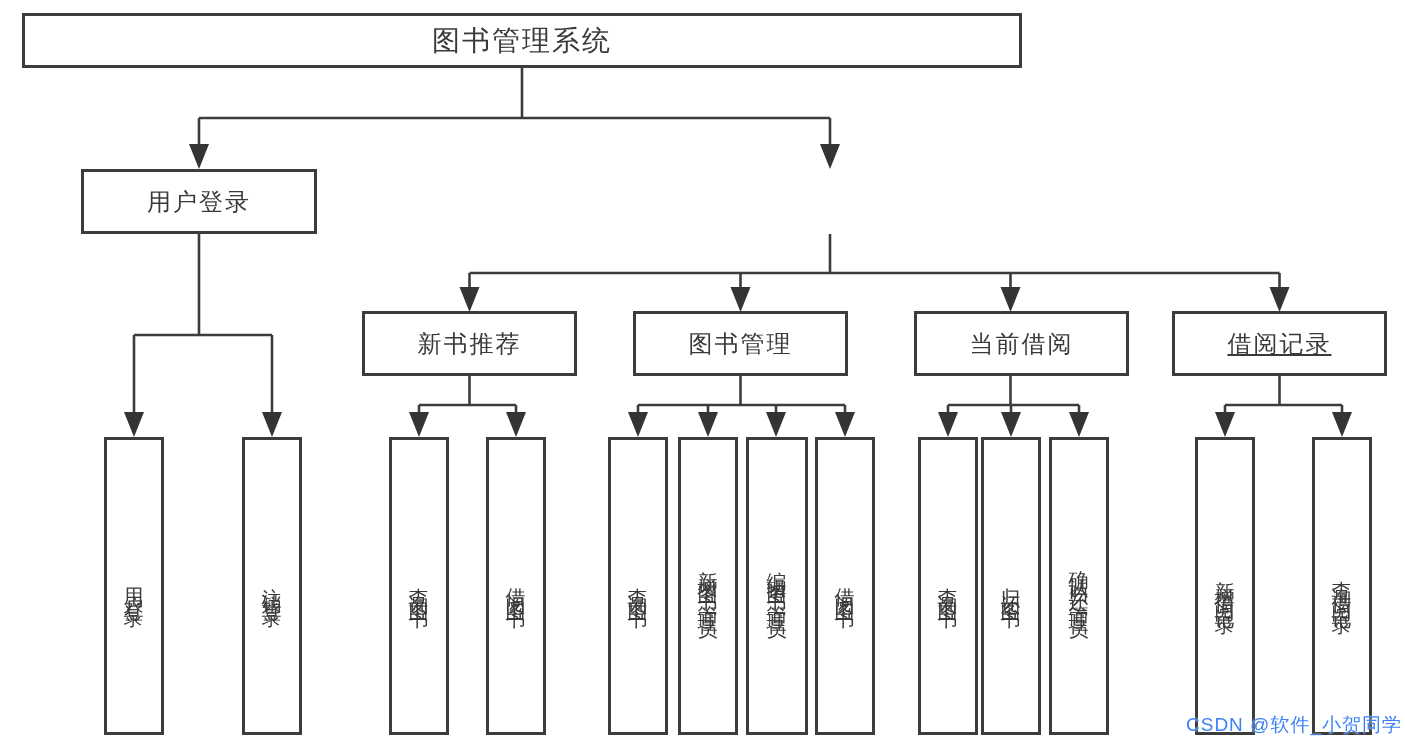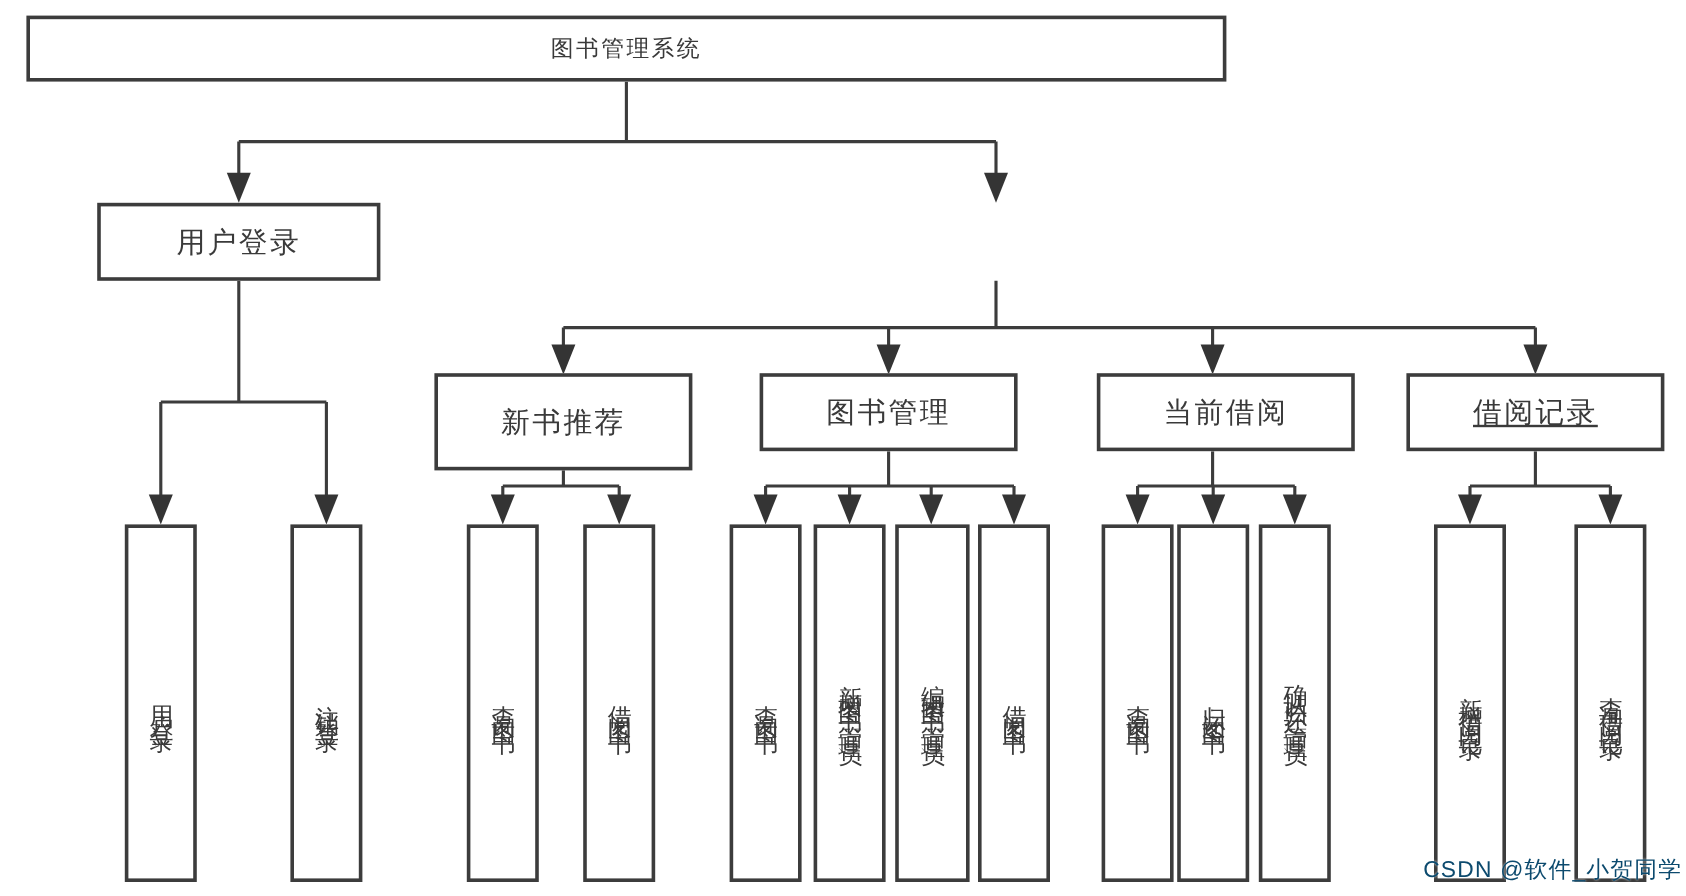--- a/index.html
+++ b/index.html
@@ -6,29 +6,29 @@
   #canvas{
     position:relative;width:1405px;height:747px;background:#ffffff;
     font-family:"Liberation Sans",sans-serif;overflow:hidden;
   }
   #edges{position:absolute;left:0;top:0;width:1405px;height:747px;}
   .box{
     position:absolute;box-sizing:border-box;border:3px solid #3c3c3c;background:#ffffff;
     display:flex;align-items:center;justify-content:center;color:#3a3a3a;
   }
   .hbox{font-size:24px;letter-spacing:2px;}
-  .rootbox{font-size:19px;letter-spacing:2px;}
+  .rootbox{font-size:28px;letter-spacing:2px;}
   .vbox span{
     writing-mode:vertical-rl;text-orientation:upright;
     font-size:20px;letter-spacing:7px;line-height:1;color:#3a3a3a;
     max-height:286px;
   }
   .watermark{
     position:absolute;left:1186px;top:712px;font-size:19px;letter-spacing:1px;
-    color:#0c4a6e;text-shadow:0 0 2px rgba(255,255,255,.9);white-space:nowrap;z-index:5;
+    color:#3b82f6;text-shadow:0 0 2px rgba(255,255,255,.9);white-space:nowrap;z-index:5;
   }
   .edge{stroke:#3c3c3c;stroke-width:2.6;fill:none;}
   .arrow{fill:#343434;stroke:none;}
 </style>
 </head>
 <body>
 
 <div id="canvas">
 
   <svg id="edges" viewBox="0 0 1405 747" xmlns="http://www.w3.org/2000/svg">
@@ -82,21 +82,21 @@
   </svg>
 
   <div class="box rootbox" style="left:22px;top:13px;width:1000px;height:55px;">
     <span>图书管理系统</span>
   </div>
 
   <div class="box hbox" style="left:81px;top:169px;width:236px;height:65px;">
     <span>用户登录</span>
   </div>
 
-  <div class="box hbox" style="left:362px;top:311px;width:215px;height:81px;">
+  <div class="box hbox" style="left:362px;top:311px;width:215px;height:65px;">
     <span>新书推荐</span>
   </div>
   <div class="box hbox" style="left:633px;top:311px;width:215px;height:65px;">
     <span>图书管理</span>
   </div>
   <div class="box hbox" style="left:903px;top:311px;width:215px;height:65px;margin-left:11px;">
     <span>当前借阅</span>
   </div>
   <div class="box hbox" style="left:1172px;top:311px;width:215px;height:65px;text-decoration:underline;">
     <span>借阅记录</span>

